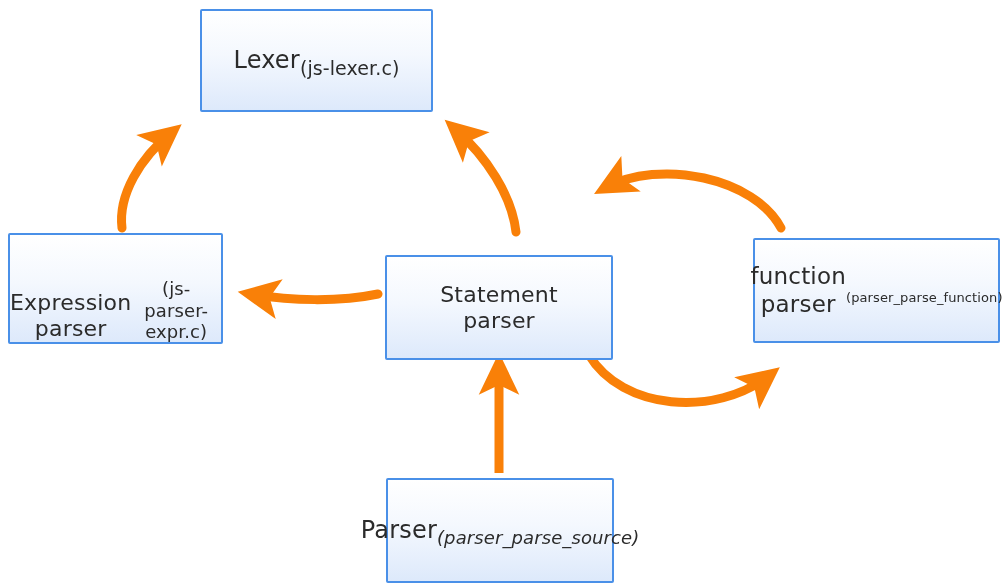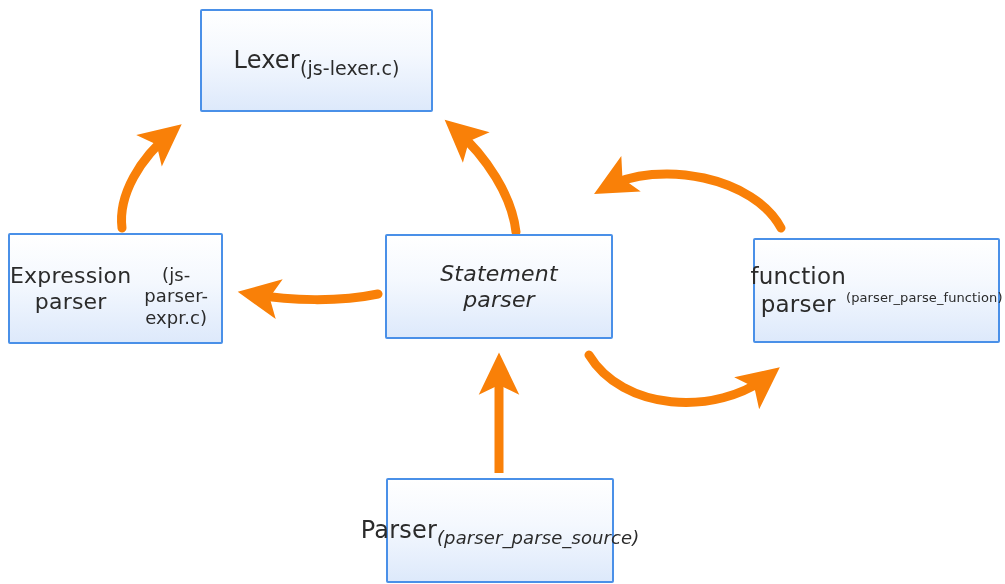--- a/index.html
+++ b/index.html
@@ -44,22 +44,22 @@
     letter-spacing: 0.2px;
     white-space: pre-line;
   }
   .node .sub {
     font-size: 18px;
     letter-spacing: 0.1px;
     margin-top: 15px;
   }
   
   #node-lexer      { left: 200px; top: 9px;   width: 233px; height: 103px; }
-  #node-expression { left: 8px;   top: 233px; width: 215px; height: 111px; }
-  #node-statement  { left: 385px; top: 234px; width: 228px; height: 105px; font-style: italic; }
+  #node-expression { left: 8px;   top: 233px; width: 215px; height: 111px; align-items: flex-end; }
+  #node-statement  { left: 385px; top: 255px; width: 228px; height: 105px; }
   #node-function   { left: 753px; top: 238px; width: 247px; height: 105px; }
   #node-parser     { left: 386px; top: 478px; width: 228px; height: 105px; }
 
   #node-function .title { font-size: 23px; }
   #node-function .sub   { font-size: 13px; text-align: right; }
   #node-parser .title   { font-size: 24px; }
   #node-parser .sub     { font-size: 18px; font-style: italic; }
   #node-lexer .title    { font-size: 24px; }
   #node-lexer .sub      { font-size: 19px; }
 </style>

